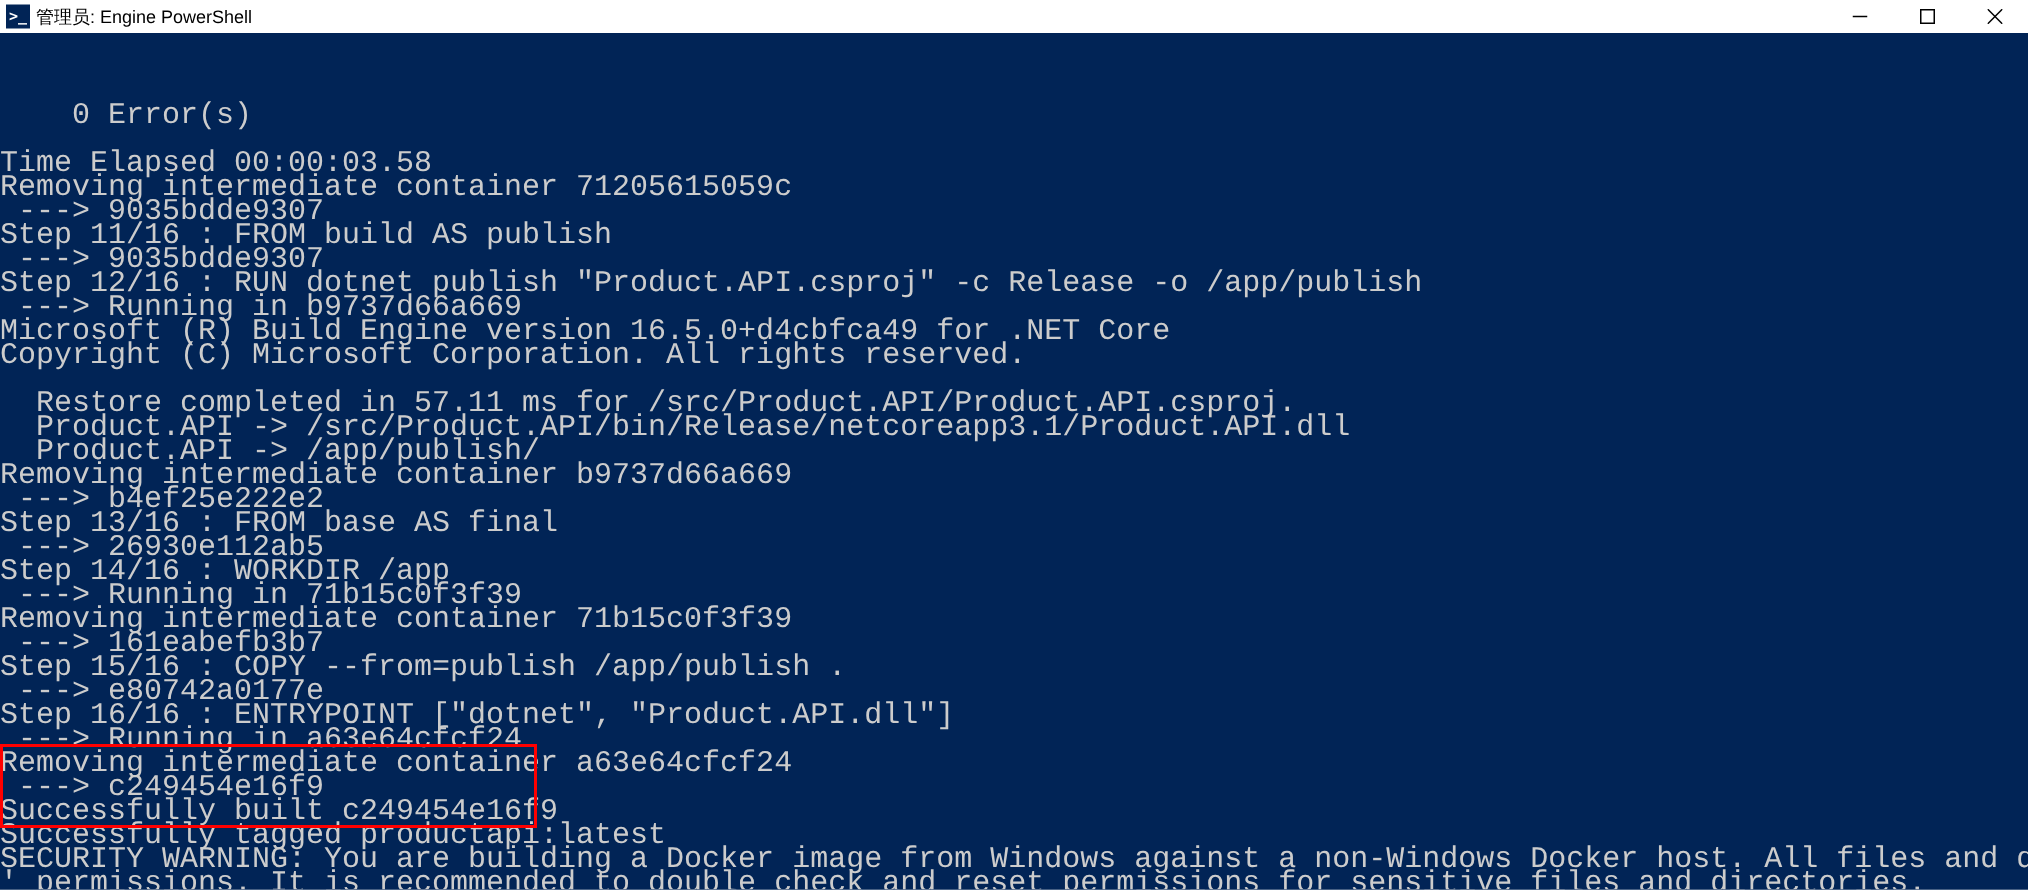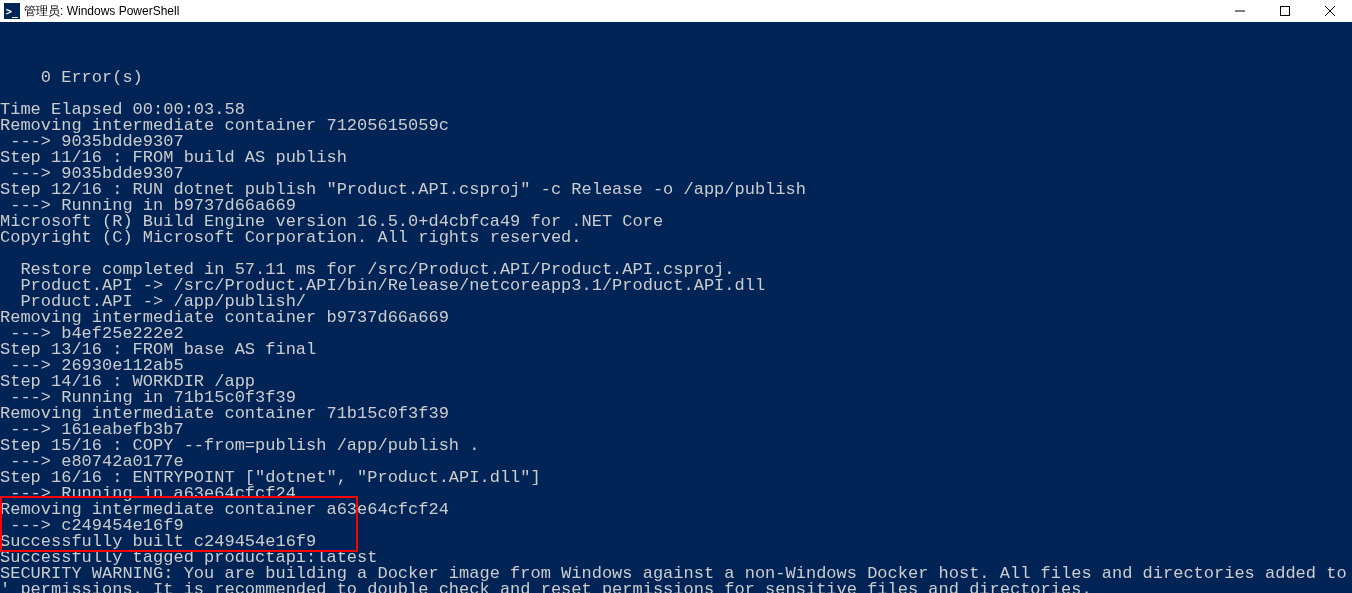--- a/index.html
+++ b/index.html
@@ -57,21 +57,21 @@
     justify-content: center;
     font-size: 12px;
     color: #000;
   }
   .win-btn svg { width: 10px; height: 10px; }
   .terminal {
     flex: 1 1 auto;
     background: #012456;
     color: #cccccc;
     font-family: "NSimSun", "SimSun", Consolas, "Courier New", monospace;
-    font-size: 17px;
+    font-size: 20px;
     line-height: 16px;
     padding: 0;
     white-space: pre;
     overflow: hidden;
     position: relative;
   }
   .terminal .line {
     white-space: pre;
   }
   .highlight-box {
@@ -80,21 +80,21 @@
     pointer-events: none;
   }
 </style>
 </head>
 <body>
 
 <div class="window">
 
   <div class="titlebar">
     <span class="app-icon">&gt;_</span>
-    <span class="title-text">管理员: Windows PowerShell</span>
+    <span class="title-text">管理员: Engine PowerShell</span>
     <span class="titlebar-spacer"></span>
     <div class="win-controls">
       <div class="win-btn">
         <svg viewBox="0 0 10 10">
             <line x1="0" y1="5" x2="10" y2="5" stroke="#000" stroke-width="1"></line>
           </svg>
       </div>
       <div class="win-btn">
         <svg viewBox="0 0 10 10">
             <rect x="0.5" y="0.5" width="9" height="9" fill="none" stroke="#000" stroke-width="1"></rect>

